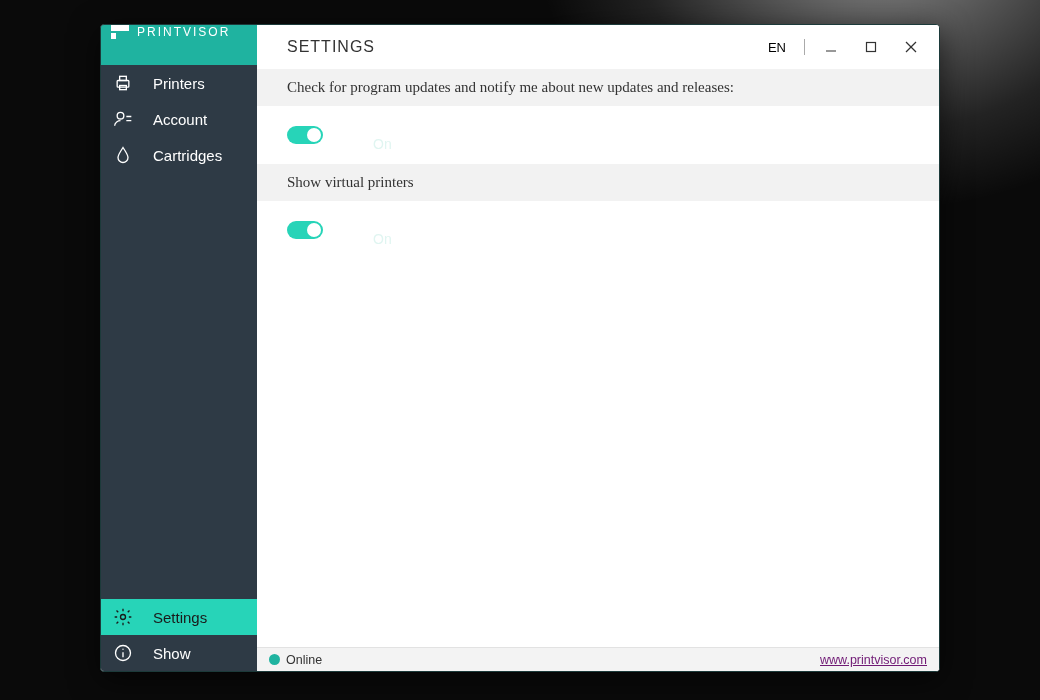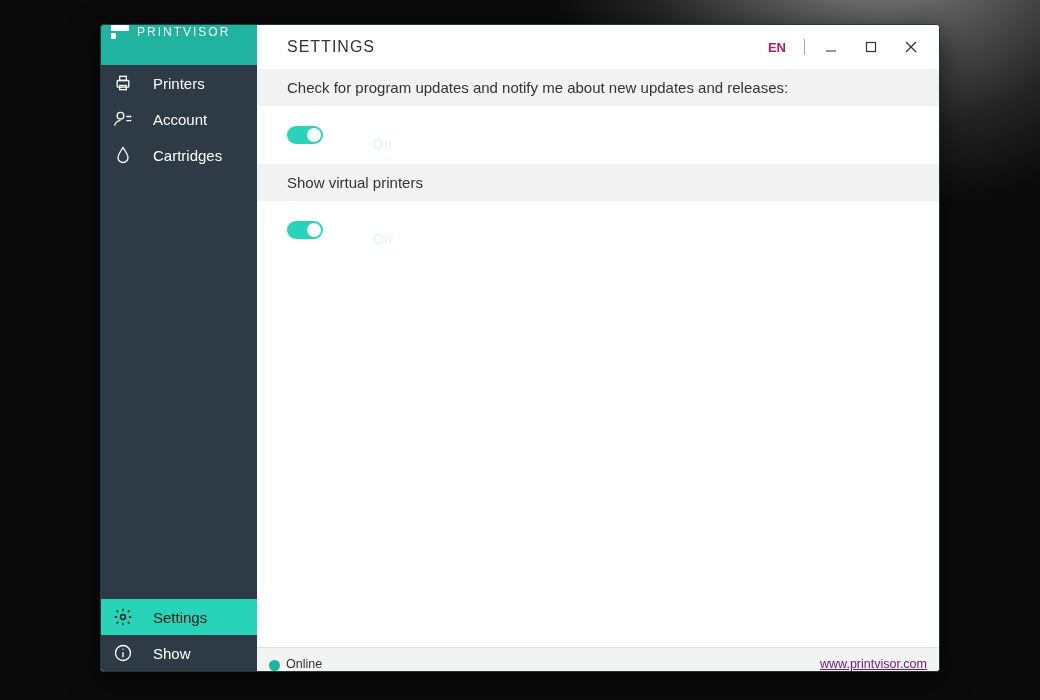--- a/index.html
+++ b/index.html
@@ -76,37 +76,38 @@
   .header {
     display:flex; align-items:center;
     padding: 10px 14px 10px 30px;
     gap:12px;
   }
   .page-title {
     font-size:16px; font-weight:400; color:#333; letter-spacing:1px;
     flex:1;
   }
   .lang {
-    font-size:13px; color:#be185d; padding:0 6px; cursor:pointer;font-weight:bold;
+    font-size:13px; color:#000000; padding:0 6px; cursor:pointer;
   }
   .divider {
     width:1px; height:16px; background:#aaa;
   }
   .win-btn {
     width:28px; height:24px; display:flex; align-items:center; justify-content:center; cursor:pointer;
   }
   .win-btn svg { stroke:#333; fill:none; stroke-width:1.2;}
   .content {
     flex:1; overflow:auto;
   }
   .setting-label {
     background:#f2f2f2;
     padding: 10px 30px;
     font-size:15px;
     color:#333;
+    font-family:Liberation Serif, serif;
   }
   .setting-row {
     display:flex; align-items:center; gap:50px;
     padding: 12px 30px;
   }
   .toggle {
     width:36px; height:18px; border-radius:10px;
     position:relative; cursor:pointer; flex-shrink:0;
   }
   .toggle .knob {
@@ -117,21 +118,21 @@
   .toggle.off { background:#f26b6b; }
   .toggle.off .knob { left:2px; }
   .toggle-text { font-size:14px;margin-top:18px; }
   .toggle-text.on { color:#e0f5f1; }
   .toggle-text.off { color:#f9dede; }
   
   .status {
     height:24px;
     background:#f3f3f3;
     border-top:1px solid #e2e2e2;
-    display:flex; align-items:flex-end;
+    display:flex; align-items:center;
     padding:0 12px;
     font-size:12.5px;
     color:#333;
   }
   .status-dot {
     width:11px; height:11px; border-radius:50%; background:#1fb3a0; margin-right:6px;
   }
   .status a { color:#701a75; text-decoration:underline; margin-left:auto; }
 </style>
 </head>

